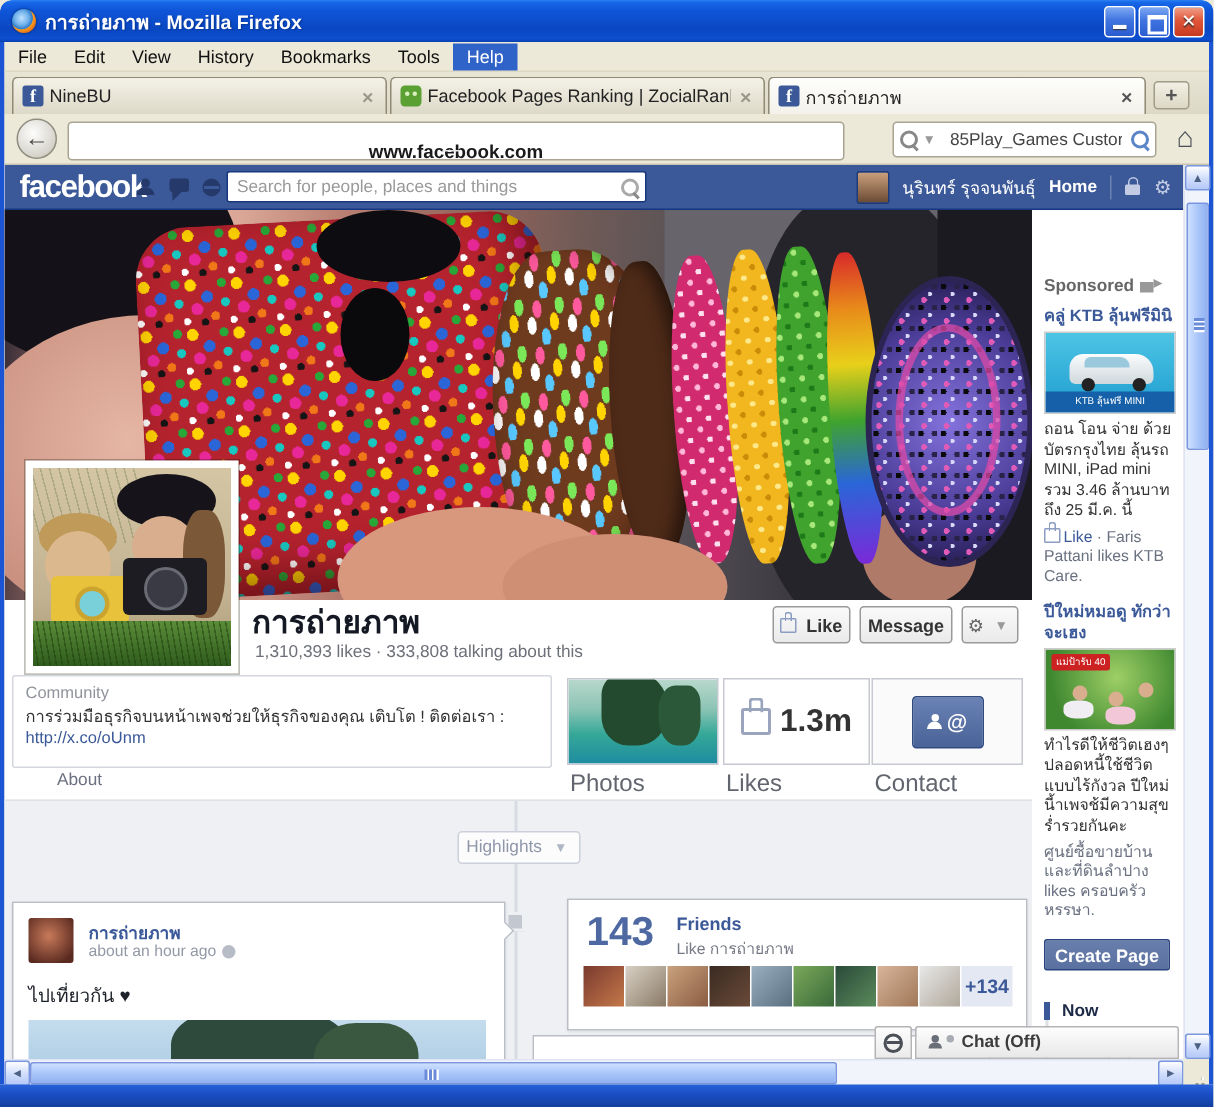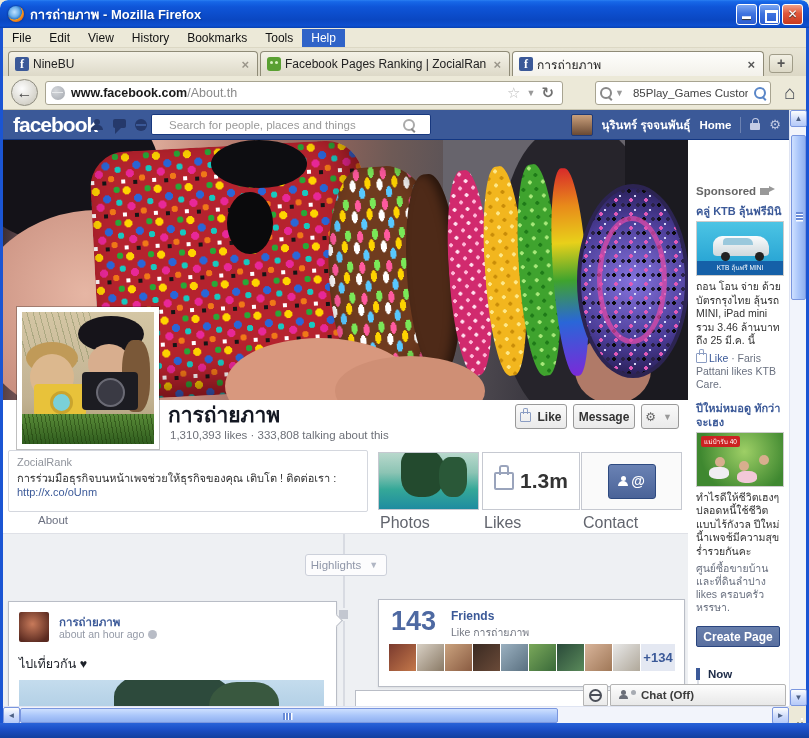--- a/index.html
+++ b/index.html
@@ -46,21 +46,21 @@
   .newtab{position:absolute;top:6px;height:19px;width:24px;border:1px solid #a09c88;border-radius:3px;
     background:linear-gradient(180deg,#f2f0e4,#dcd8c6);color:#555;font-size:14px;font-weight:bold;
     text-align:center;line-height:17px;box-sizing:border-box;}
 
   .navbar{position:absolute;left:3px;top:76px;width:803px;height:34px;background:#ece9d8;
     border-bottom:1px solid #c9c5b0;box-sizing:border-box;}
   .backbtn{position:absolute;left:8px;top:3px;width:27px;height:27px;border-radius:50%;
     background:radial-gradient(circle at 40% 35%,#fdfdfd,#d5d3ca 70%,#b8b5a8 100%);
     border:1px solid #8f8d80;color:#4a4a4a;font-size:16px;font-weight:bold;text-align:center;line-height:25px;box-sizing:border-box;}
   .urlbar{position:absolute;left:42px;top:5px;width:518px;height:24px;background:#fff;border:1px solid #a8a491;
-    border-radius:3px;box-sizing:border-box;display:flex;align-items:center;padding:0 5px;font-size:12.5px;}
+    border-radius:3px;box-sizing:border-box;display:flex;align-items:center;padding:12px 5px;font-size:12.5px;flex-direction:column;}
   .siteglobe{width:14px;height:14px;border-radius:50%;background:radial-gradient(circle at 35% 35%,#d5d8dc,#a2a6ad);
     margin-right:6px;position:relative;}
   .siteglobe:after{content:"";position:absolute;left:1px;top:6px;width:11px;height:1px;background:#e8eaec;}
   .url-host{color:#1a1a1a;font-weight:bold;}
   .url-path{color:#8a8a8a;flex:1;}
   .star{color:#bcbcbc;font-size:15px;padding:0 3px;}
   .smalldrop{color:#999;font-size:9px;padding:0 3px;}
   .reload{color:#707070;font-size:15px;padding:0 3px;font-weight:bold;}
   .searchbox{position:absolute;left:592px;top:5px;width:176px;height:24px;background:#fff;border:1px solid #a8a491;
     border-radius:3px;box-sizing:border-box;display:flex;align-items:center;padding:0 4px;}
@@ -81,27 +81,27 @@
   .fb-logo{position:absolute;left:10px;top:3px;color:#fff;font-weight:bold;font-size:21px;letter-spacing:-1px;}
   .fb-navico{position:absolute;top:9px;}
   .fbi-person{left:88px;width:12px;height:11px;}
   .fbi-person:before{content:"";position:absolute;left:3px;top:0;width:6px;height:6px;border-radius:50%;background:#25396b;}
   .fbi-person:after{content:"";position:absolute;left:0;top:6px;width:12px;height:5px;border-radius:6px 6px 0 0;background:#25396b;}
   .fbi-chat{left:110px;width:13px;height:9px;background:#25396b;border-radius:2px;}
   .fbi-chat:after{content:"";position:absolute;left:2px;top:9px;border:3px solid transparent;border-top-color:#25396b;border-left-color:#25396b;}
   .fbi-globe{left:132px;width:12px;height:12px;border-radius:50%;background:#25396b;}
   .fbi-globe:after{content:"";position:absolute;left:1px;top:5px;width:10px;height:2px;background:#3b5998;}
   .fb-search{position:absolute;left:148px;top:4px;width:280px;height:21px;background:#fff;border:1px solid #18387e;
-    border-radius:2px;box-sizing:border-box;display:flex;align-items:center;padding:0 15px;}
+    border-radius:2px;box-sizing:border-box;display:flex;align-items:center;padding:0 4px;}
   .fb-search input{border:none;outline:none;flex:1;font-size:11.5px;color:#333;min-width:0;background:transparent;
     font-family:"Liberation Sans","DejaVu Sans",sans-serif;}
   .fb-search input::placeholder{color:#999;}
   .fb-right{position:absolute;right:8px;top:0;height:29px;display:flex;align-items:center;gap:9px;}
   .fb-avatar{width:20px;height:20px;border-radius:2px;background:linear-gradient(180deg,#caa07c,#6a4a34);border:1px solid #1e3a78;}
-  .fb-user{color:#fff;font-weight:bold;font-size:11.5px;white-space:nowrap;}
+  .fb-user{color:#fff;font-weight:normal;font-size:11.5px;white-space:nowrap;}
   .fb-home{color:#fff;font-weight:bold;font-size:11.5px;}
   .fb-sep{width:1px;height:16px;background:rgba(255,255,255,.25);}
   .lock{width:10px;height:7px;background:#c3cbe4;border-radius:1px;position:relative;margin-top:4px;}
   .lock:before{content:"";position:absolute;left:1.5px;top:-5px;width:5px;height:5px;border:1.5px solid #c3cbe4;
     border-bottom:none;border-radius:4px 4px 0 0;}
   .fb-gear{color:#c3cbe4;font-size:13px;}
 
   
   .cover{position:absolute;left:0;top:30px;width:686px;height:260px;overflow:hidden;
     background:linear-gradient(95deg,#2b2530 0%,#7e5a58 6%,#d6a394 13%,#dba897 22%,#b97f72 32%,#95655c 44%,#6e5a56 55%,#585257 65%,#3f3c44 76%,#2c2b31 88%,#232228 100%);}
@@ -506,21 +506,21 @@
     </div>
     <div class="fb-btn btn-msg">
       <span>Message</span>
     </div>
     <div class="fb-btn btn-gear">
       <span>⚙</span>
       <span class="smalldrop">▼</span>
     </div>
 
     <div class="community">
-      <div class="c-title">ZocialRank</div>
+      <div class="c-title">Community</div>
       <div class="c-body">
         <span>การร่วมมือธุรกิจบนหน้าเพจช่วยให้ธุรกิจของคุณ เติบโต ! ติดต่อเรา : </span><span class="c-link">http://x.co/oUnm</span>
       </div>
     </div>
     <div class="about-link">About</div>
 
     <div class="tab-box bx-photos">
       <div class="photos-art"></div>
     </div>
     <span class="box-label" style="left:377px;">Photos</span>

